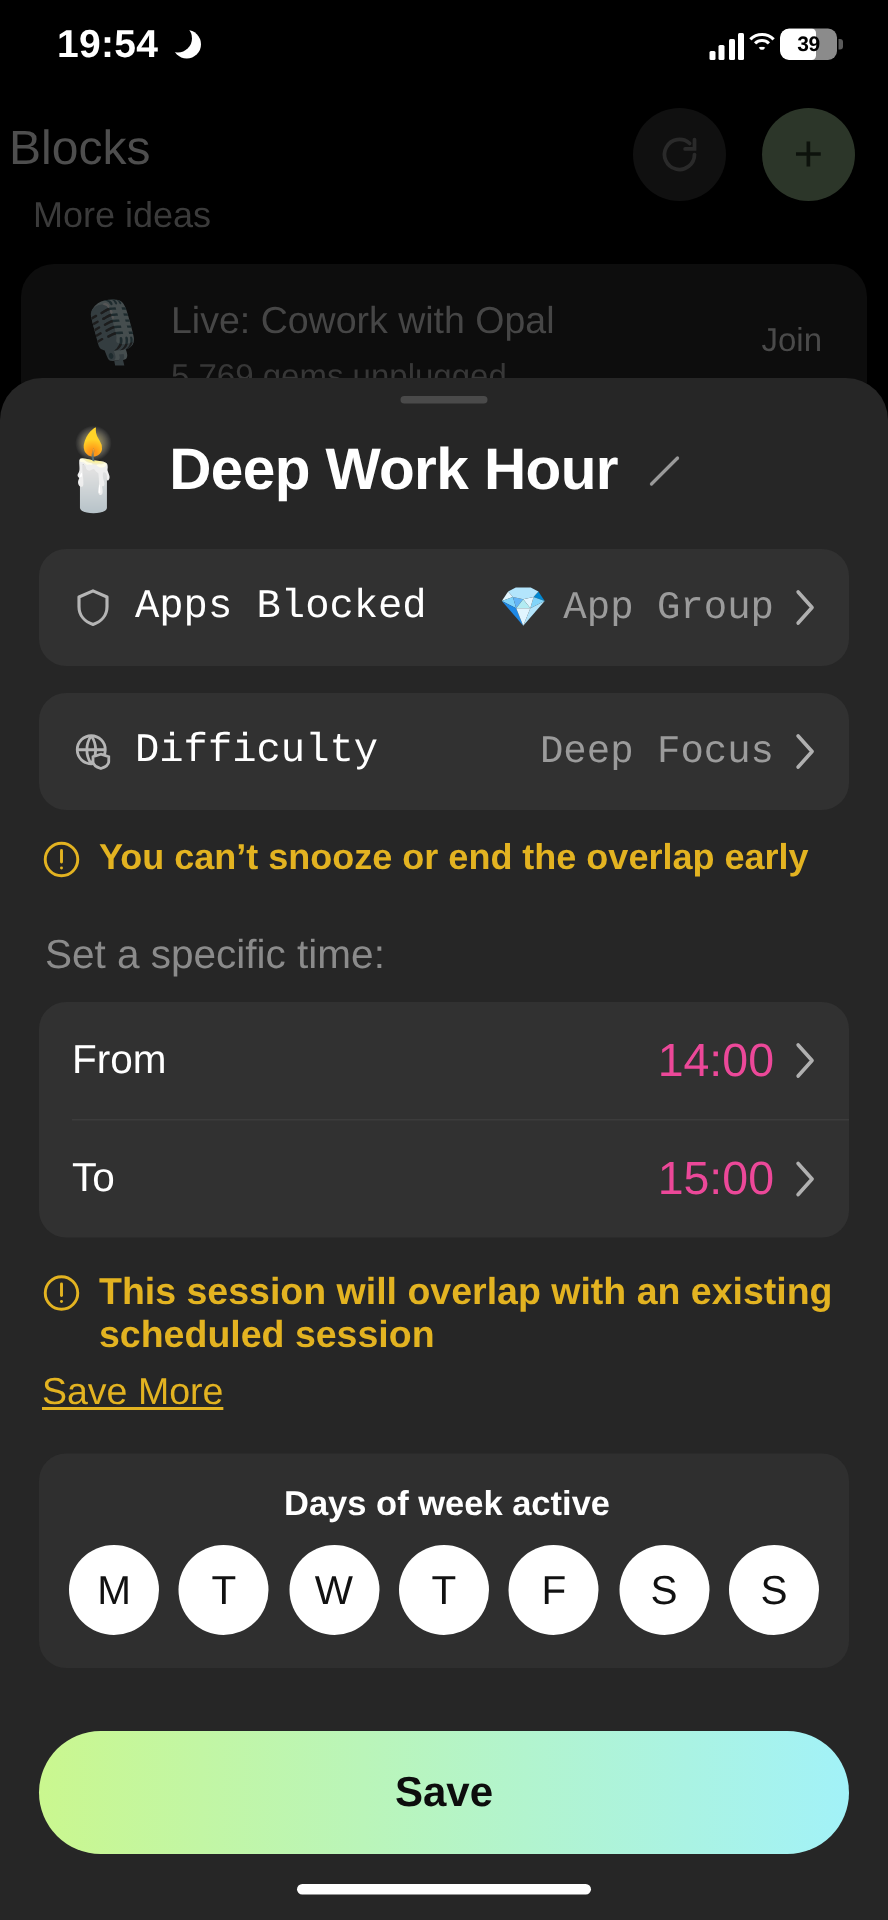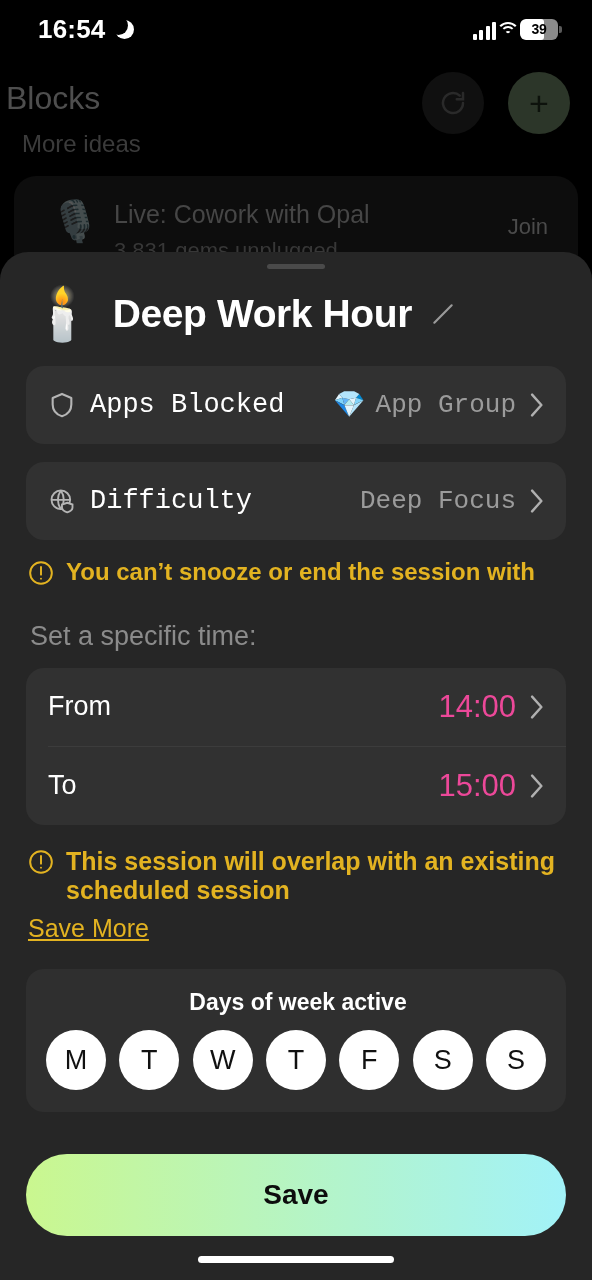--- a/index.html
+++ b/index.html
@@ -163,21 +163,21 @@
     width:196px; height:7px; border-radius:4px; background:#fff;
   }
 </style>
 </head>
 <body>
 
 <div id="screen">
 
   <div class="statusbar">
     <div class="sb-left">
-      <span class="sb-time">16:54</span>
+      <span class="sb-time">19:54</span>
       <span class="sb-moon"></span>
     </div>
     <div class="sb-right">
       <span class="sig">
           <i></i>
           <i></i>
           <i></i>
           <i></i>
         </span>
       <span class="wifi">
@@ -203,21 +203,21 @@
         <path d="M20 12a8 8 0 1 1-2.6-5.9"></path>
           <path d="M20 4v5h-5"></path>
       </svg>
     </div>
     <div class="bg-plus">
       <span>+</span>
     </div>
     <div class="bg-card">
       <span class="bg-mic">🎙️</span>
       <span class="bg-live">Live: Cowork with Opal</span>
-      <span class="bg-gems">3,831 gems unplugged</span>
+      <span class="bg-gems">5,769 gems unplugged</span>
       <span class="bg-join">Join</span>
     </div>
   </div>
 
   <div class="sheet">
     <div class="handle"></div>
 
     <div class="sheet-inner">
 
       
@@ -268,21 +268,21 @@
         </div>
       </div>
 
       
       <div class="warn">
         <svg class="warn-ico" viewBox="0 0 24 24" fill="none" stroke="#e3b321" stroke-width="1.8" stroke-linecap="round">
           <circle cx="12" cy="12" r="10"></circle>
             <path d="M12 6.5v7"></path>
             <circle cx="12" cy="17.2" r="0.9" fill="#e3b321" stroke="none"></circle>
         </svg>
-        <span class="warn-txt">You can’t snooze or end the session with</span>
+        <span class="warn-txt">You can’t snooze or end the overlap early</span>
       </div>
 
       
       <div class="section-label">Set a specific time:</div>
 
       <div class="time-card">
         <div class="time-row">
           <span class="time-label">From</span>
           <span class="time-val">14:00</span>
           <svg class="chev" viewBox="0 0 12 22" fill="none" stroke="#b0b0b0" stroke-width="2.2" stroke-linecap="round" stroke-linejoin="round">

